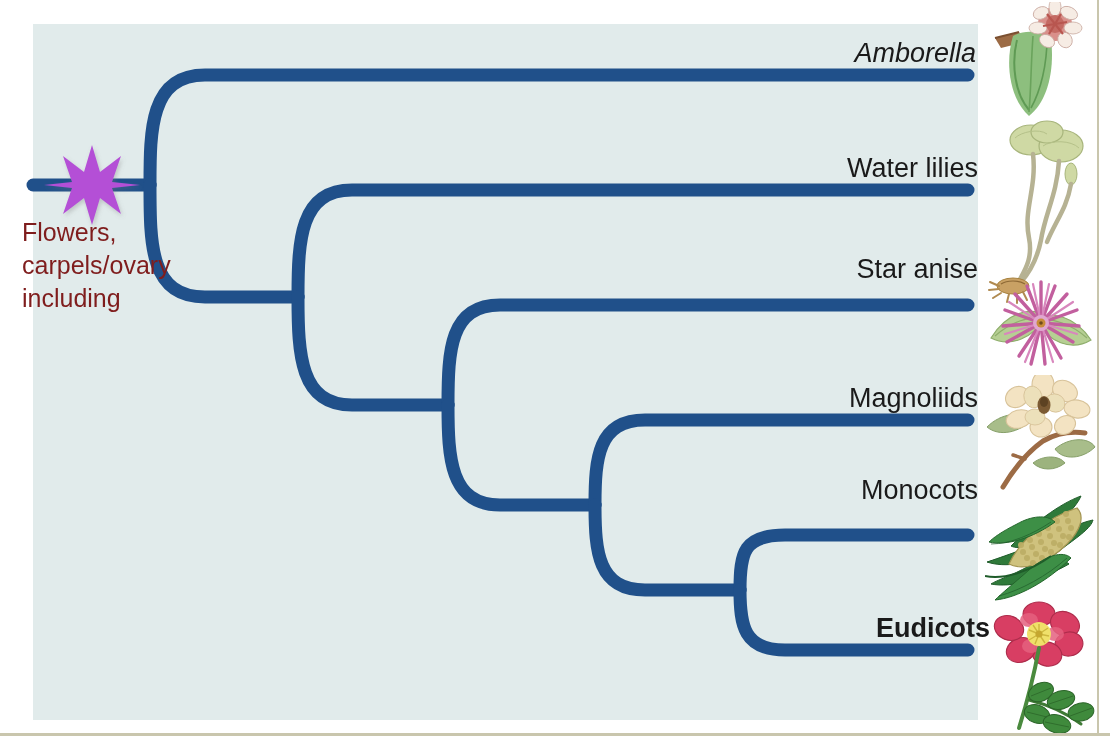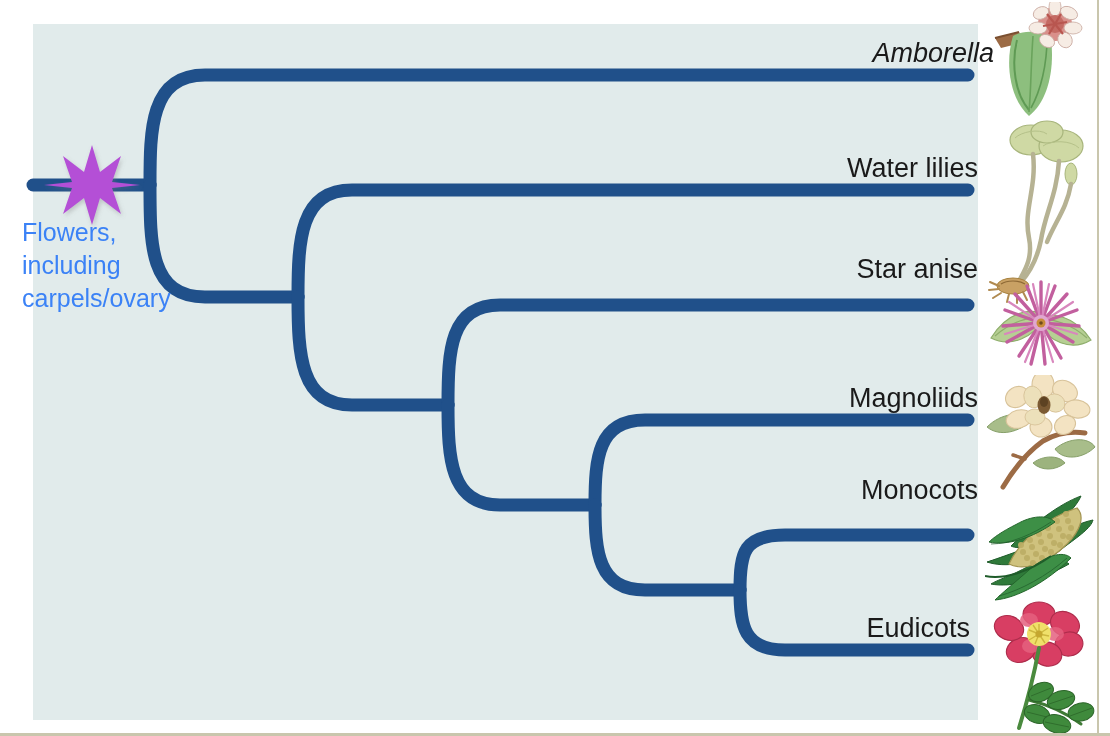--- a/index.html
+++ b/index.html
@@ -65,21 +65,21 @@
     white-space: nowrap;
   }
   .taxon-label.italic { font-style: italic; }
 
   
   #root-note {
     position: absolute;
     left: 22px;
     top: 216px;
     width: 200px;
-    color: #3b82f6;
+    color: #7f1d1d;
     font-size: 25px;
     line-height: 1.32;
   }
 
   
   #illus-col {
     position: absolute;
     left: 985px;
     top: 0;
     width: 112px;
@@ -124,31 +124,31 @@
 
       <path d="M 740,590 C 740,552 744,535 785,535 L 968,535"></path>
       <path d="M 740,590 C 740,626 744,650 785,650 L 968,650"></path>
     </g>
 
     <g filter="url(#softshadow)">
       <polygon points="92,145 100,172 121,156 112,182 140,185 112,188 121,214 100,198 92,225 84,198 63,214 72,188 44,185 72,182 63,156 84,172" fill="#b44fd6"></polygon>
     </g>
   </svg>
 
-  <div class="taxon-label italic" style="top:40px;  right:116px;">Amborella</div>
+  <div class="taxon-label italic" style="top:40px;  right:134px;">Amborella</div>
   <div class="taxon-label" style="top:155px; right:132px;">Water lilies</div>
   <div class="taxon-label" style="top:256px; right:132px;">Star anise</div>
   <div class="taxon-label" style="top:385px; right:132px;text-align:right;">Magnoliids</div>
   <div class="taxon-label" style="top:477px; right:132px;">Monocots</div>
-  <div class="taxon-label" style="top:615px; right:140px;">Eudicots</div>
+  <div class="taxon-label" style="top:615px; right:120px;font-weight:bold;">Eudicots</div>
 
   <div id="root-note">
     <div>Flowers,</div>
+    <div>carpels/ovary</div>
     <div>including</div>
-    <div>carpels/ovary</div>
   </div>
 
   <div id="illus-col">
 
     <div class="illus" style="top:2px; height:120px;">
       <svg viewBox="0 0 112 120" width="112" height="120">
         <g>
 
           <path d="M10,36 L34,30 L40,40 L16,46 Z" fill="#9c6b45"></path>
           <path d="M10,36 L34,30" stroke="#7a4f30" stroke-width="2" fill="none"></path>

